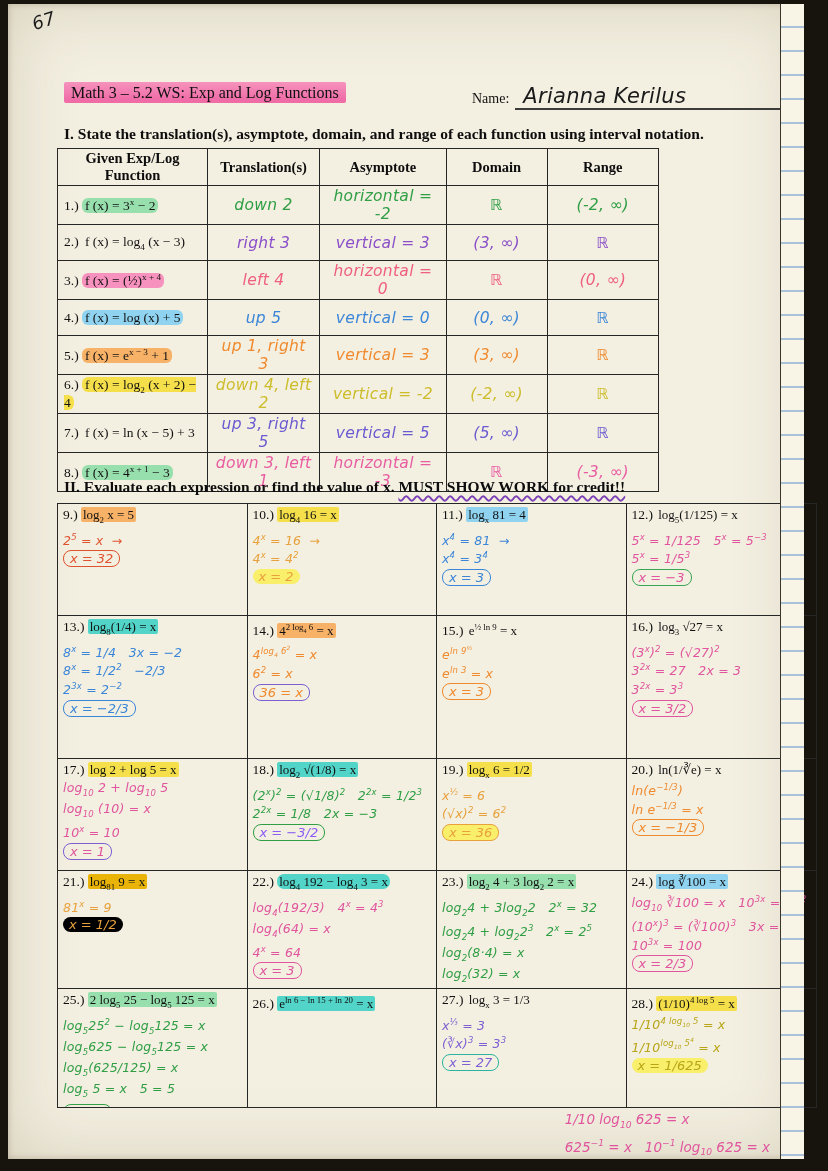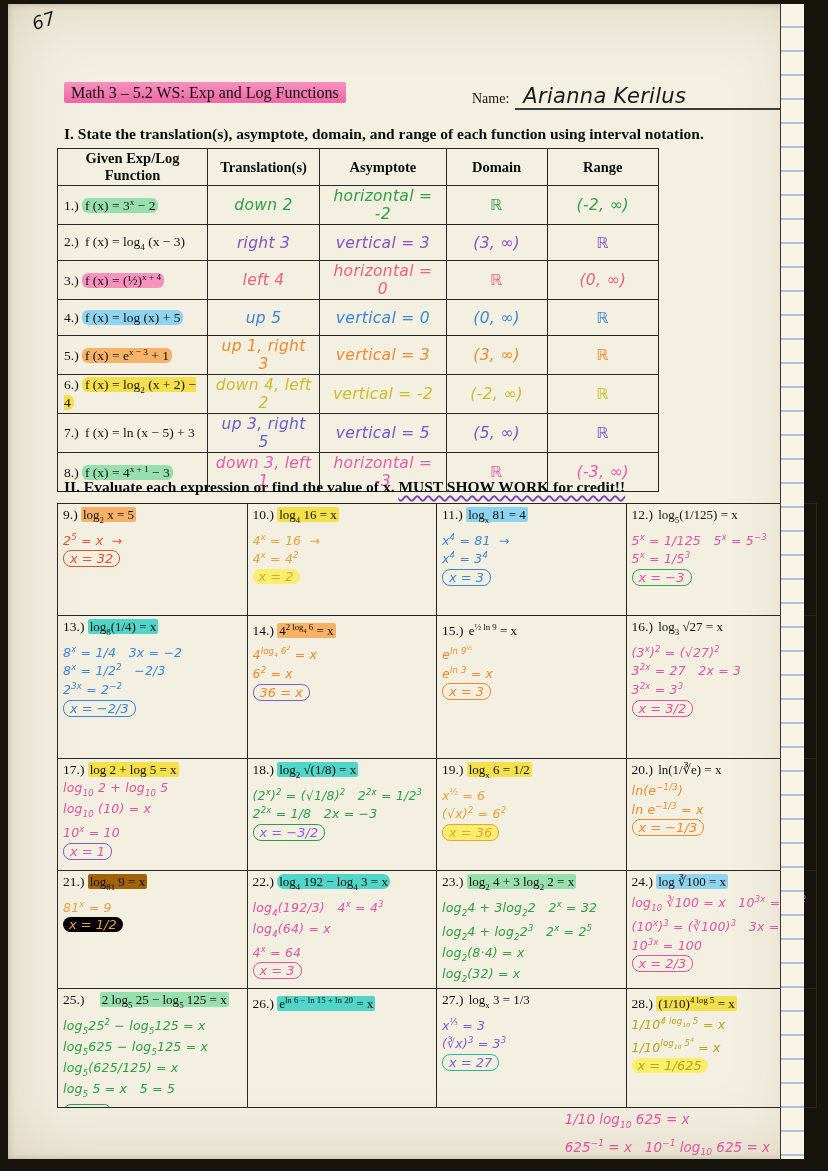--- a/index.html
+++ b/index.html
@@ -220,37 +220,37 @@
       </div>
       <div class="pcell">
         <div class="pstmt"><span class="rnum">19.)</span> <span class="shl" style="background:#f5e04b;">log<sub>x</sub> 6 = 1/2</span></div>
         <div class="work" style="color:#e8a13c"><div class="wline">x<sup>½</sup> = 6</div><div class="wline">(√x)<sup>2</sup> = 6<sup>2</sup></div><span class="ans" style="border:1.6px solid #e8a13c;background:#f9ef6b;color:#e8a13c;">x = 36</span></div>
       </div>
       <div class="pcell">
         <div class="pstmt"><span class="rnum">20.)</span> <span class="shl" style="">ln(1/∛e) = x</span></div>
         <div class="work" style="color:#f08a2e"><div class="wline">ln(e<sup>−1/3</sup>)</div><div class="wline">ln e<sup>−1/3</sup> = x</div><span class="ans" style="border:1.6px solid #f08a2e;color:#f08a2e;">x = −1/3</span></div>
       </div>
       <div class="pcell">
-        <div class="pstmt"><span class="rnum">21.)</span> <span class="shl" style="background:#a16207;margin-top:44px;">log<sub>81</sub> 9 = x</span></div>
+        <div class="pstmt"><span class="rnum">21.)</span> <span class="shl" style="background:#eab308;margin-top:44px;">log<sub>81</sub> 9 = x</span></div>
         <div class="work" style="color:#e8a13c"><div class="wline">81<sup>x</sup> = 9</div><span class="ans" style="border:none;background:#000000;color:#e8a13c;">x = 1/2</span></div>
       </div>
       <div class="pcell">
         <div class="pstmt"><span class="rnum">22.)</span> <span class="shl" style="background:#52d5c8;border-radius:7px;">log<sub>4</sub> 192 − log<sub>4</sub> 3 = x</span></div>
         <div class="work" style="color:#e0559d"><div class="wline">log<sub>4</sub>(192/3) &nbsp; 4<sup>x</sup> = 4<sup>3</sup></div><div class="wline">log<sub>4</sub>(64) = x</div><div class="wline">4<sup>x</sup> = 64</div><span class="ans" style="border:1.6px solid #e0559d;color:#e0559d;">x = 3</span></div>
       </div>
       <div class="pcell">
         <div class="pstmt"><span class="rnum">23.)</span> <span class="shl" style="background:#98dfae;">log<sub>2</sub> 4 + 3 log<sub>2</sub> 2 = x</span></div>
         <div class="work" style="color:#2f9e44"><div class="wline">log<sub>2</sub>4 + 3log<sub>2</sub>2 &nbsp; 2<sup>x</sup> = 32</div><div class="wline">log<sub>2</sub>4 + log<sub>2</sub>2<sup>3</sup> &nbsp; 2<sup>x</sup> = 2<sup>5</sup></div><div class="wline">log<sub>2</sub>(8·4) = x</div><div class="wline">log<sub>2</sub>(32) = x</div><span class="ans" style="border:1.6px solid #2f9e44;color:#2f9e44;">x = 5</span></div>
       </div>
       <div class="pcell">
         <div class="pstmt"><span class="rnum">24.)</span> <span class="shl" style="background:#8fd3f0;">log ∛100 = x</span></div>
         <div class="work" style="color:#e0559d"><div class="wline">log<sub>10</sub> ∛100 = x &nbsp; 10<sup>3x</sup> = 10<sup>2</sup></div><div class="wline">(10<sup>x</sup>)<sup>3</sup> = (∛100)<sup>3</sup> &nbsp; 3x = 2</div><div class="wline">10<sup>3x</sup> = 100</div><span class="ans" style="border:1.6px solid #e0559d;color:#e0559d;">x = 2/3</span></div>
       </div>
       <div class="pcell">
-        <div class="pstmt"><span class="rnum">25.)</span> <span class="shl" style="background:#98dfae;margin-left:12px;">2 log<sub>5</sub> 25 − log<sub>5</sub> 125 = x</span></div>
+        <div class="pstmt"><span class="rnum">25.)</span> <span class="shl" style="background:#98dfae;">2 log<sub>5</sub> 25 − log<sub>5</sub> 125 = x</span></div>
         <div class="work" style="color:#2f9e44"><div class="wline">log<sub>5</sub>25<sup>2</sup> − log<sub>5</sub>125 = x</div><div class="wline">log<sub>5</sub>625 − log<sub>5</sub>125 = x</div><div class="wline">log<sub>5</sub>(625/125) = x</div><div class="wline">log<sub>5</sub> 5 = x &nbsp; 5 = 5</div><span class="ans" style="border:1.6px solid #2f9e44;color:#2f9e44;">x = 1</span></div>
       </div>
       <div class="pcell">
         <div class="pstmt"><span class="rnum">26.)</span> <span class="shl" style="background:#52d5c8;">e<sup>ln 6 − ln 15 + ln 20</sup> = x</span></div>
       </div>
       <div class="pcell">
         <div class="pstmt"><span class="rnum">27.)</span> <span class="shl" style="">log<sub>x</sub> 3 = 1/3</span></div>
         <div class="work" style="color:#7d5fd3"><div class="wline">x<sup>⅓</sup> = 3</div><div class="wline">(∛x)<sup>3</sup> = 3<sup>3</sup></div><span class="ans" style="border:1.6px solid #2bb5a0;color:#7d5fd3;">x = 27</span></div>
       </div>
       <div class="pcell">

